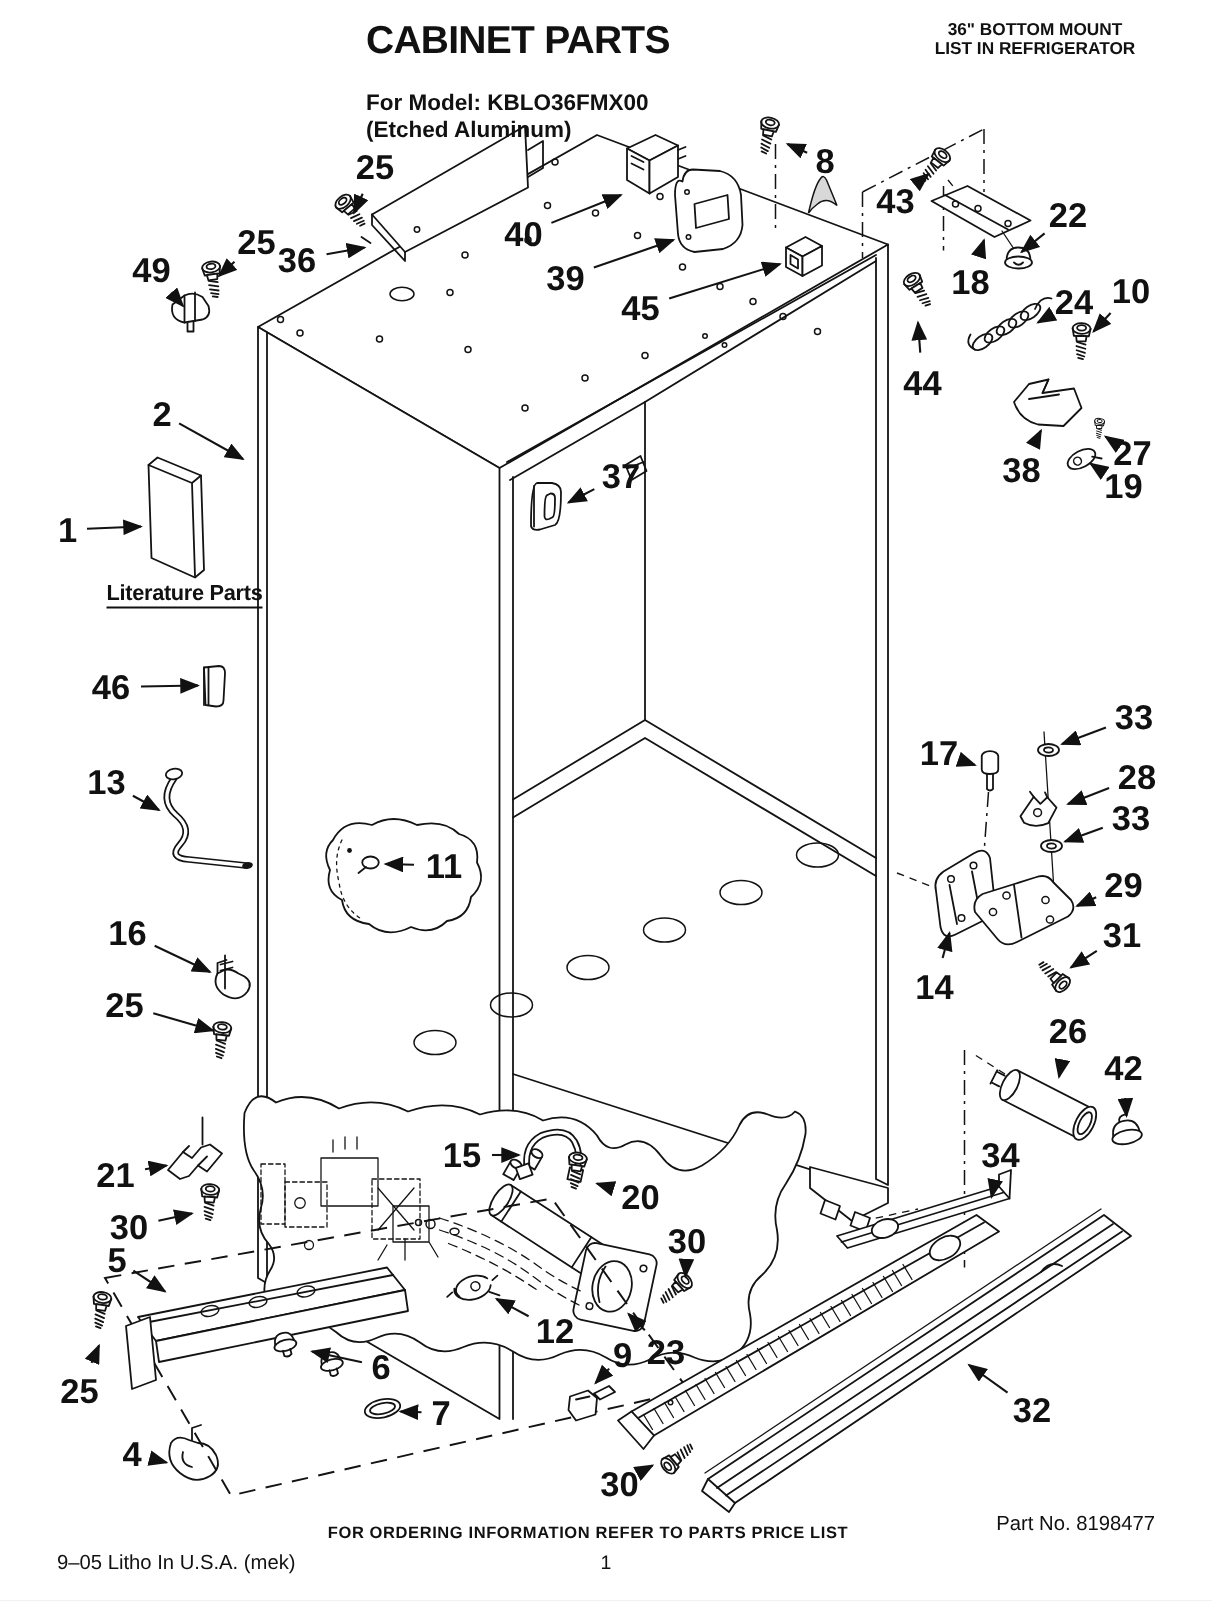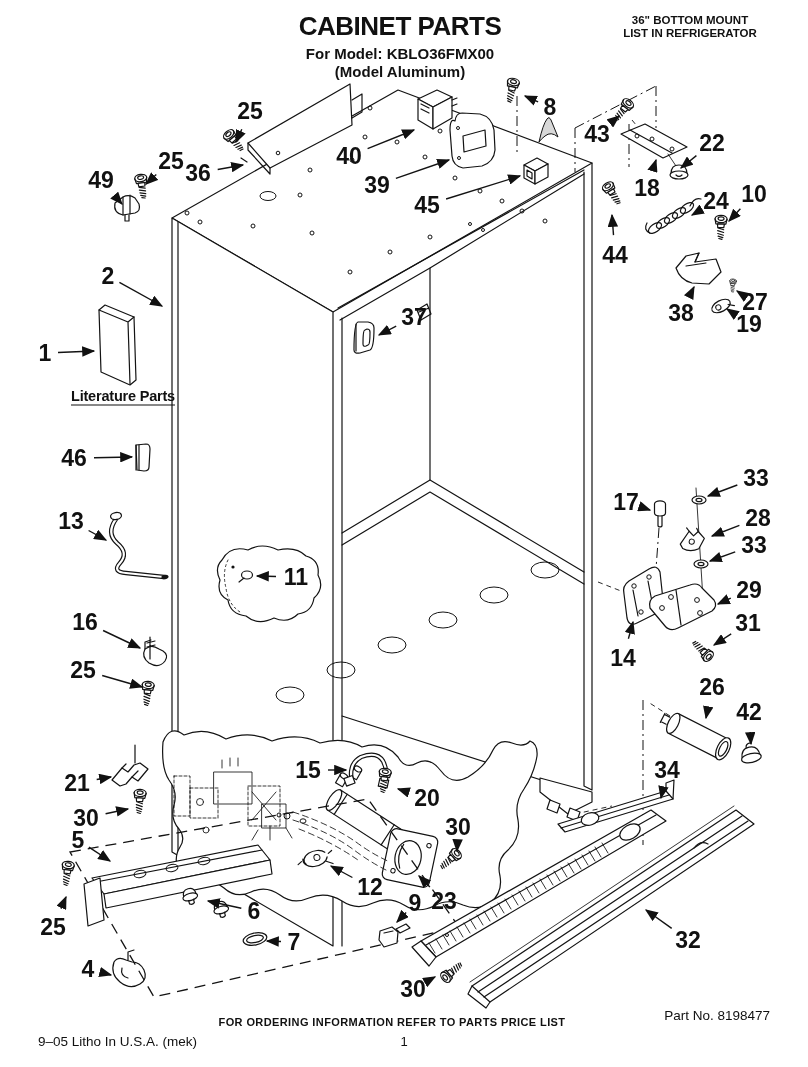--- a/index.html
+++ b/index.html
@@ -2,23 +2,23 @@
 <html><head>
 <meta charset="utf-8">
 <style>
   html,body{margin:0;padding:0;background:#e8e8e8;}
   .page{position:relative;width:808px;height:1067px;background:#ffffff;overflow:hidden;
         font-family:"Liberation Sans",sans-serif;color:#111;}
   .abs{position:absolute;}
   .logo{left:33px;top:11px;font-family:"DejaVu Serif",serif;font-weight:bold;font-size:30px;
         letter-spacing:1px;-webkit-text-stroke:1.2px #000;white-space:nowrap;}
   .logo .reg{font-size:10px;-webkit-text-stroke:0.4px #000;vertical-align:-2px;margin-left:1px;}
-  .title-block{left:244px;top:11px;width:312px;text-align:center;}
+  .title-block{left:244px;top:11px;width:312px;}
   .t1{font-size:26px;font-weight:bold;letter-spacing:-0.5px;white-space:nowrap;}
-  .t2{font-size:15px;font-weight:bold;margin-top:3px;white-space:nowrap;}
+  .t2{font-size:15px;font-weight:bold;margin-top:18px;white-space:nowrap;}
   .t3{font-size:15px;font-weight:bold;margin-top:1px;white-space:nowrap;}
   .prod-block{left:598px;top:14px;width:184px;text-align:center;font-size:11.5px;
               font-weight:bold;line-height:13px;white-space:nowrap;}
   .ordering{left:0;top:1016px;width:784px;text-align:center;font-size:11px;font-weight:bold;letter-spacing:0.4px;}
   .litho{left:38px;top:1034px;font-size:13.5px;}
   .pageno{left:0;top:1034px;width:808px;text-align:center;font-size:13px;}
   .partno{right:38px;top:1008px;font-size:13.5px;}
   svg{position:absolute;left:0;top:0;}
   .ln{fill:none;stroke:#131313;stroke-width:1.2;stroke-linecap:round;stroke-linejoin:round;}
   .fw{fill:#ffffff;stroke:#131313;stroke-width:1.2;stroke-linecap:round;stroke-linejoin:round;}
@@ -583,21 +583,21 @@
           <text x="413" y="989" class="co">30</text>
         </g>
         <text x="123" y="396" class="note">Literature Parts</text>
         <line x1="71" x2="175" y1="405" y2="405" stroke="#111" stroke-width="1.2"></line>
       </g>
   </svg>
 
   <div class="abs title-block">
     <div class="t1">CABINET PARTS</div>
     <div class="t2">For Model: KBLO36FMX00</div>
-    <div class="t3">(Model Aluminum)</div>
+    <div class="t3">(Etched Aluminum)</div>
   </div>
   <div class="abs prod-block">
     <div>36" BOTTOM MOUNT</div>
     <div>LIST IN REFRIGERATOR</div>
   </div>
 
   <div class="abs ordering">FOR ORDERING INFORMATION REFER TO PARTS PRICE LIST</div>
   <div class="abs litho">9–05 Litho In U.S.A. (mek)</div>
   <div class="abs pageno">1</div>
   <div class="abs partno">Part No. 8198477</div>

